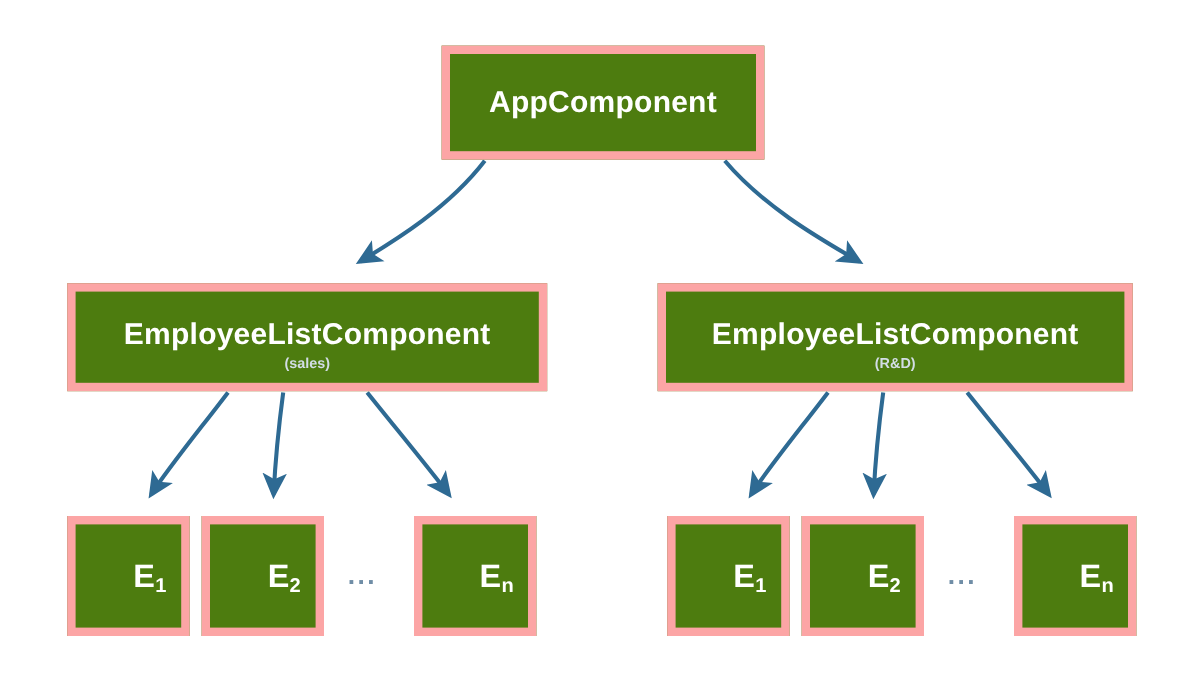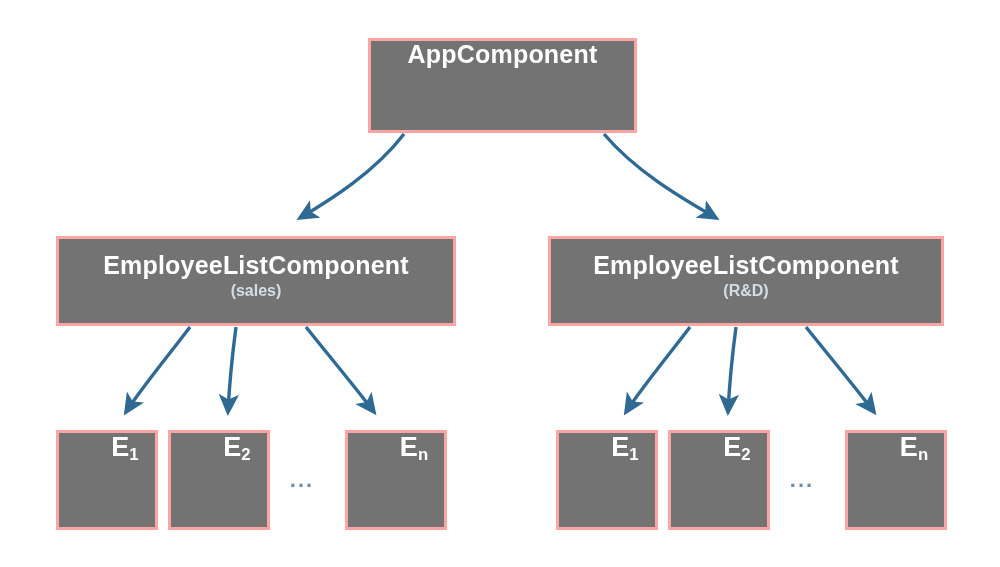--- a/index.html
+++ b/index.html
@@ -19,42 +19,43 @@
     position: absolute;
     left: 0;
     top: 0;
     width: 1000px;
     height: 567px;
     pointer-events: none;
   }
   .node {
     position: absolute;
     box-sizing: border-box;
-    background: #737373;
-    border: 3px solid #fca5a5;
+    background: #4d7c0f;
+    border: 7px solid #fca5a5;
     display: flex;
     flex-direction: column;
     align-items: center;
+    justify-content: center;
     color: #ffffff;
     text-align: center;
   }
   .node-title {
     font-weight: bold;
     color: #ffffff;
     letter-spacing: 0.2px;
     line-height: 1.05;
   }
   .node-sub {
     font-weight: bold;
     color: #D2DDE5;
     line-height: 1.05;
   }
   .root-node .node-title { font-size: 25px; }
   .mid-node .node-title { font-size: 25px; margin-top: 13px; }
-  .mid-node .node-sub { font-size: 16px; margin-top: 5px; }
+  .mid-node .node-sub { font-size: 12px; margin-top: 5px; }
   .leaf-node .node-title {
     font-size: 27px;
     margin-left: 36px;
   }
   .leaf-node .node-title sub {
     font-size: 0.62em;
     line-height: 0;
     vertical-align: baseline;
     position: relative;
     bottom: -0.22em;

